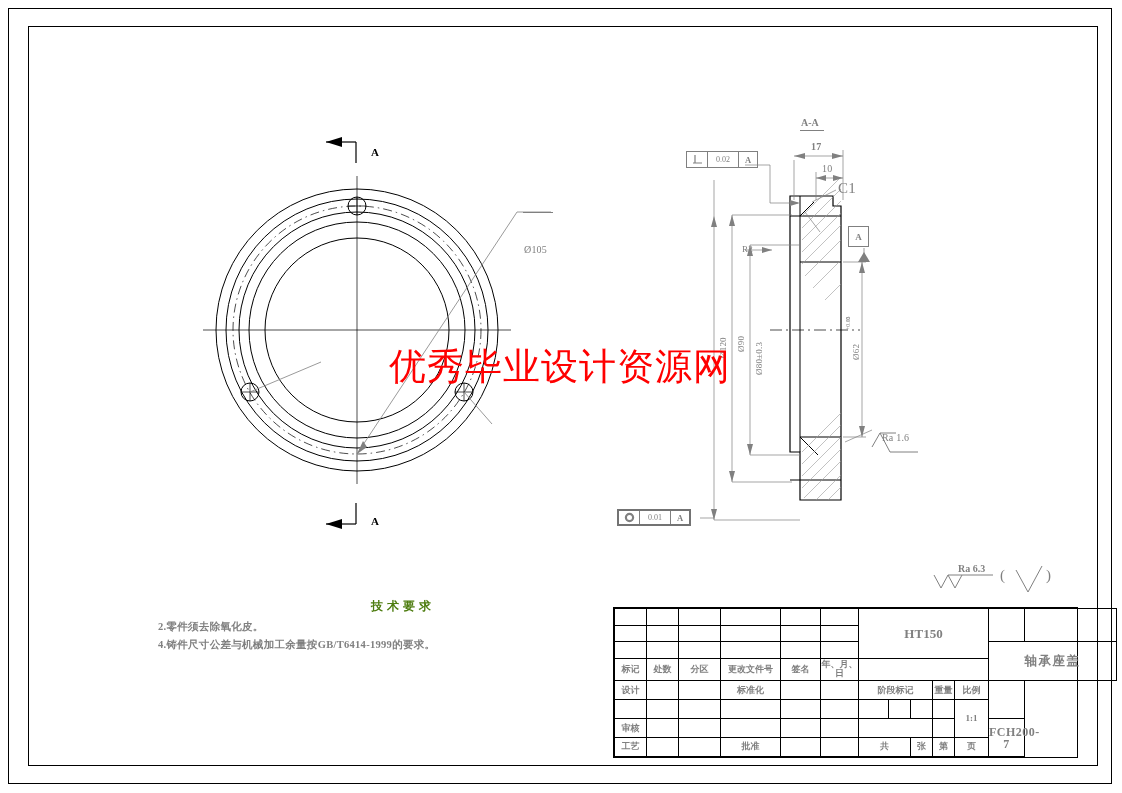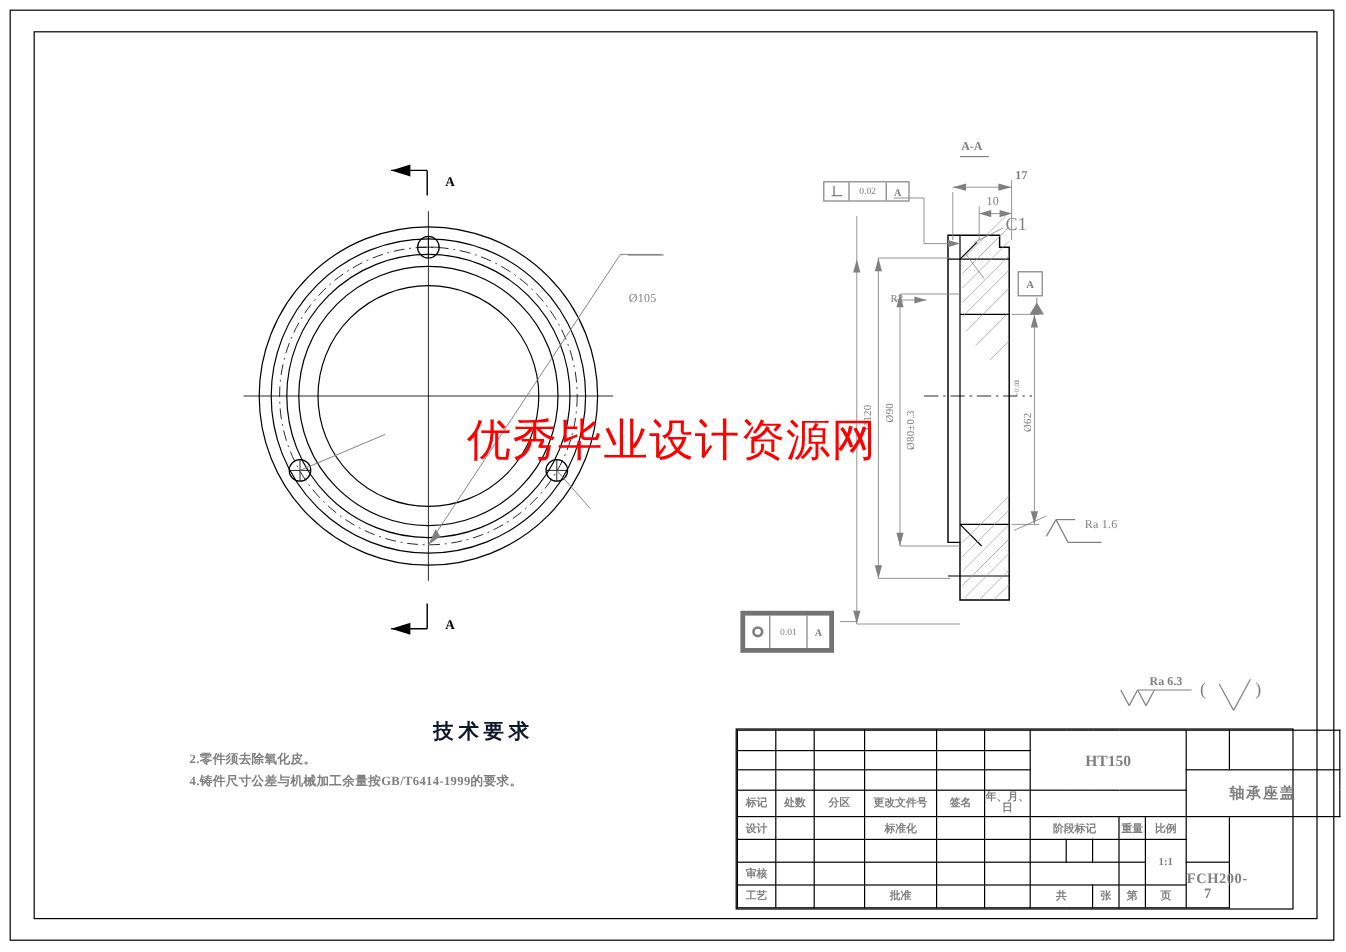--- a/index.html
+++ b/index.html
@@ -19,21 +19,21 @@
   
   .t{position:absolute;color:#808080;font-size:9px;white-space:nowrap;
      font-family:"Liberation Serif",serif;letter-spacing:.2px;}
   .tb{position:absolute;color:#808080;font-size:9.5px;white-space:nowrap;
      font-family:"Liberation Serif",serif;font-weight:bold;}
   .blk{color:#000;}
   .vert{transform-origin:0 0;}
 
   
   #tech{position:absolute;left:158px;top:598px;width:440px;}
-  #tech .hd{color:#0f172a;font-weight:bold;font-size:17px;text-align:center;
+  #tech .hd{color:#4d7c0f;font-weight:bold;font-size:12px;text-align:center;
       font-family:"Liberation Serif",serif;letter-spacing:4px;margin-left:50px;}
   #tech .ln{color:#808080;font-weight:bold;font-size:10.5px;margin-top:4.5px;
       font-family:"Liberation Serif",serif;letter-spacing:.3px;}
 
   
   #title-block{position:absolute;left:613px;top:607px;width:465px;height:151px;
       border:1.4px solid #000;box-sizing:border-box;}
   #title-block table{border-collapse:collapse;width:100%;height:100%;
       table-layout:fixed;}
   #title-block td{border:1px solid #000;color:#808080;
@@ -240,60 +240,60 @@
   <div class="tb blk" style="left:371px;top:515px;font-size:11px;">A</div>
 
   <div class="tb" style="left:801px;top:117px;font-size:10px;letter-spacing:0;">A-A</div>
   <div style="position:absolute;left:800px;top:130px;width:24px;height:1px;
        background:#808080;"></div>
 
   <div class="t" style="left:524px;top:200px;font-size:10px;margin-top:44px;">Ø105</div>
   <div style="position:absolute;left:523px;top:212px;width:30px;height:1px;
        background:#808080;"></div>
 
-  <div class="t" style="left:846px;top:141px;font-size:10px;font-weight:bold;">17</div>
+  <div class="t" style="left:811px;top:141px;font-size:10px;font-weight:bold;">17</div>
   <div class="t" style="left:822px;top:163px;font-size:10px;">10</div>
 
   <div class="t" style="left:838px;top:180px;font-size:15px;">C1</div>
 
   <div class="t" style="left:742px;top:244px;font-size:9px;">R2</div>
 
   <div class="t vert" style="left:718px;top:358px;font-size:9px;
        transform:rotate(-90deg);">Ø120</div>
   <div class="t vert" style="left:736px;top:352px;font-size:9px;
        transform:rotate(-90deg);">Ø90</div>
   <div class="t vert" style="left:754px;top:375px;font-size:9px;
        transform:rotate(-90deg);">Ø80±0.3</div>
   <div class="t vert" style="left:851px;top:360px;font-size:9px;
        transform:rotate(-90deg);">Ø62</div>
   <div class="t vert" style="left:845px;top:330px;font-size:5.5px;
        transform:rotate(-90deg);">+0.03</div>
   <div class="t vert" style="left:845px;top:320px;font-size:5.5px;
        transform:rotate(-90deg);">0</div>
 
-  <div class="t" style="left:904px;top:432px;font-size:10px;text-align:center;">Ra 1.6</div>
+  <div class="t" style="left:882px;top:432px;font-size:10px;text-align:center;">Ra 1.6</div>
 
   <div style="position:absolute;left:686px;top:151px;height:17px;
        display:flex;border:1px solid #808080;box-sizing:border-box;">
     <div style="width:20px;border-right:1px solid #808080;display:flex;
          align-items:center;justify-content:center;">
       <svg width="11" height="11" viewBox="0 0 11 11">
         <path d="M3 1 V9 M1 9 H10" stroke="#808080" stroke-width="1.2" fill="none"></path>
       </svg>
     </div>
     <div style="width:30px;border-right:1px solid #808080;display:flex;
          align-items:center;justify-content:center;color:#808080;
          font-size:8px;font-family:'Liberation Serif',serif;">0.02</div>
     <div style="width:18px;display:flex;align-items:center;justify-content:center;
          color:#808080;font-size:8.5px;font-weight:bold;
          font-family:'Liberation Serif',serif;">A</div>
   </div>
 
-  <div style="position:absolute;left:617px;top:509px;height:35px;
-       display:flex;border:4px solid #737373;box-sizing:border-box;">
+  <div style="position:absolute;left:617px;top:509px;height:17px;
+       display:flex;border:2px solid #737373;box-sizing:border-box;">
     <div style="width:20px;border-right:1px solid #808080;display:flex;
          align-items:center;justify-content:center;">
       <svg width="11" height="11" viewBox="0 0 11 11">
         <circle cx="5.5" cy="5.5" r="3.6" stroke="#808080" stroke-width="2.2" fill="none"></circle>
       </svg>
     </div>
     <div style="width:30px;border-right:1px solid #808080;display:flex;
          align-items:center;justify-content:center;color:#808080;
          font-size:8px;font-family:'Liberation Serif',serif;">0.01</div>
     <div style="width:18px;display:flex;align-items:center;justify-content:center;

